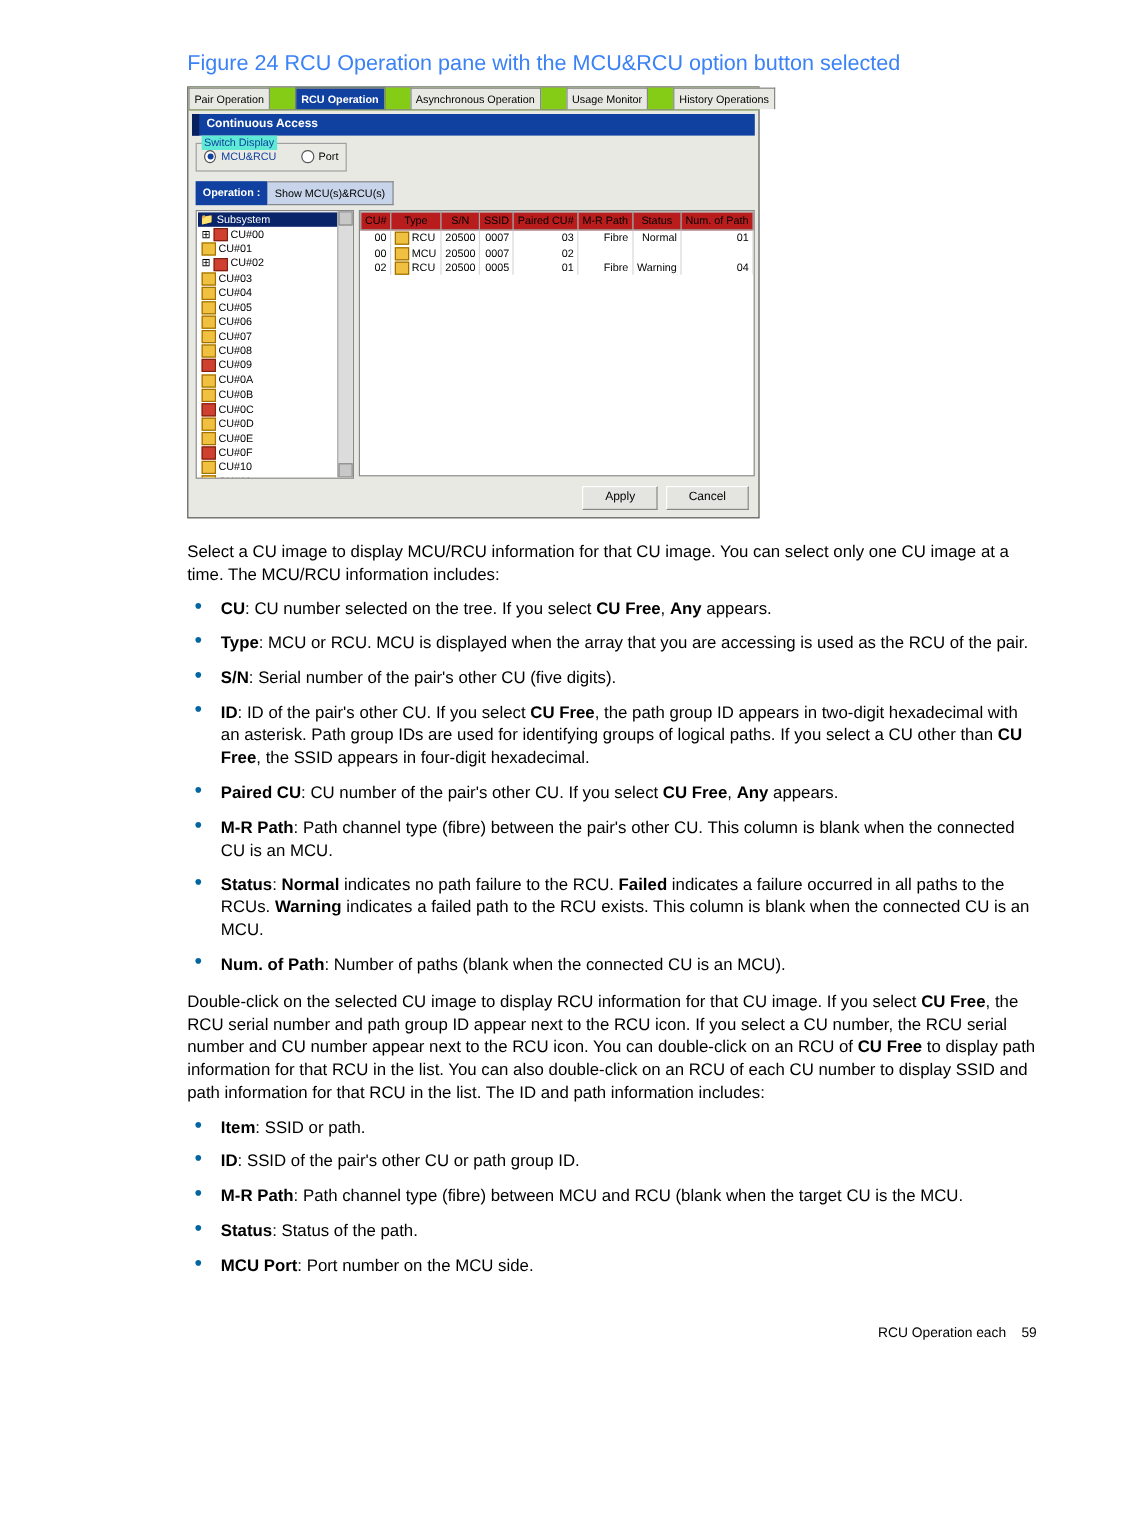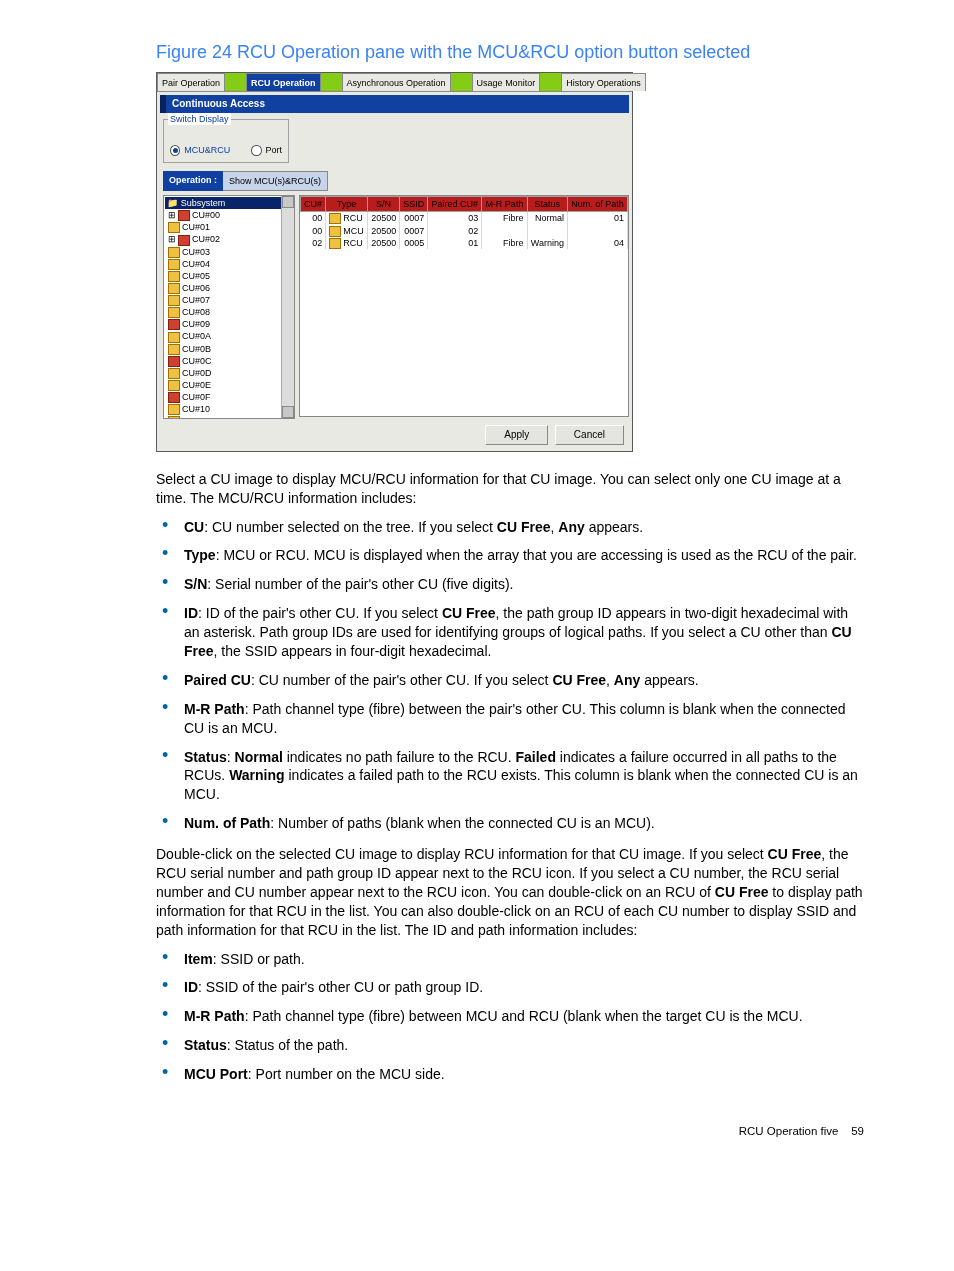--- a/index.html
+++ b/index.html
@@ -62,26 +62,26 @@
     margin: 6px 3px 0 6px;
     padding: 4px 6px 6px 6px;
     width: 112px;
     position: relative;
     font-size: 9px;
   }
   .switch-display .legend {
     position: absolute;
     top: -7px;
     left: 4px;
-    background: #ffffff;
+    background: #5eead4;
     color: #1040a0;
     font-size: 9px;
     padding: 0 2px;
   }
-  .radio-row { display: flex; align-items: center; gap: 4px; margin-top: 20px; }
+  .radio-row { display: flex; align-items: center; gap: 4px; }
   .radio-dot {
     width: 9px; height: 9px; border: 1px solid #555; border-radius: 50%;
     display: inline-flex; align-items: center; justify-content: center;
     background: #fff;
   }
   .radio-dot.sel::after { content:""; width:5px; height:5px; background:#1040a0; border-radius:50%; }
   .op-bar {
     display: flex; margin: 8px 3px 0 6px; font-size: 9px;
   }
   .op-bar .lbl {
@@ -282,14 +282,14 @@
 
 <ul class="bullets" id="list2">
     <li><span class="b">Item</span>: SSID or path.</li>
     <li><span class="b">ID</span>: SSID of the pair's other CU or path group ID.</li>
     <li><span class="b">M-R Path</span>: Path channel type (fibre) between MCU and RCU (blank when the target CU is the MCU.</li>
     <li><span class="b">Status</span>: Status of the path.</li>
     <li><span class="b">MCU Port</span>: Port number on the MCU side.</li>
   </ul>
 
 <div class="footer">
-  <span>RCU Operation five</span>&nbsp;&nbsp;&nbsp;&nbsp;<span>59</span>
+  <span>RCU Operation each</span>&nbsp;&nbsp;&nbsp;&nbsp;<span>59</span>
 </div>
 
 </body></html>

